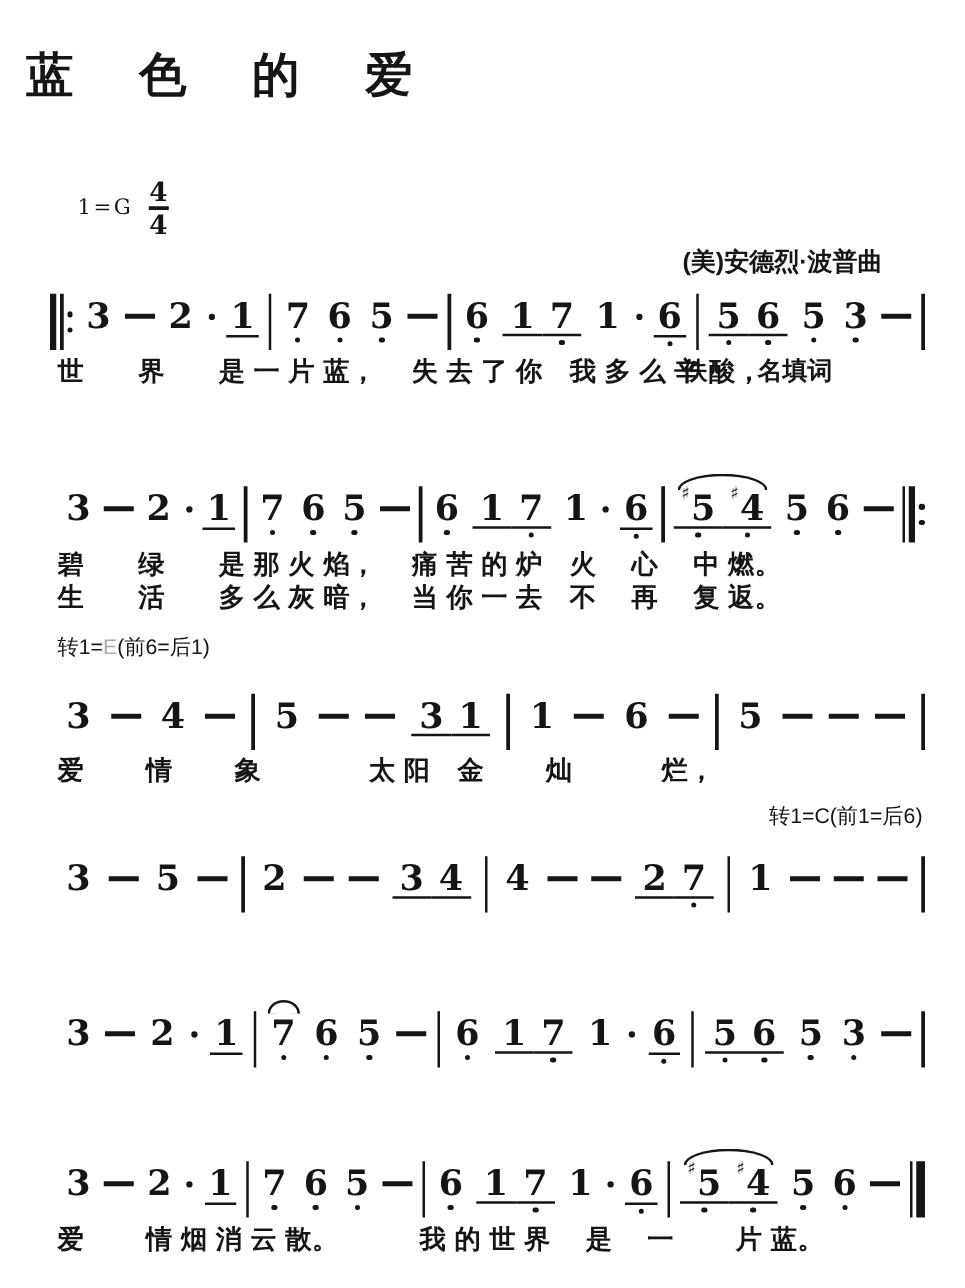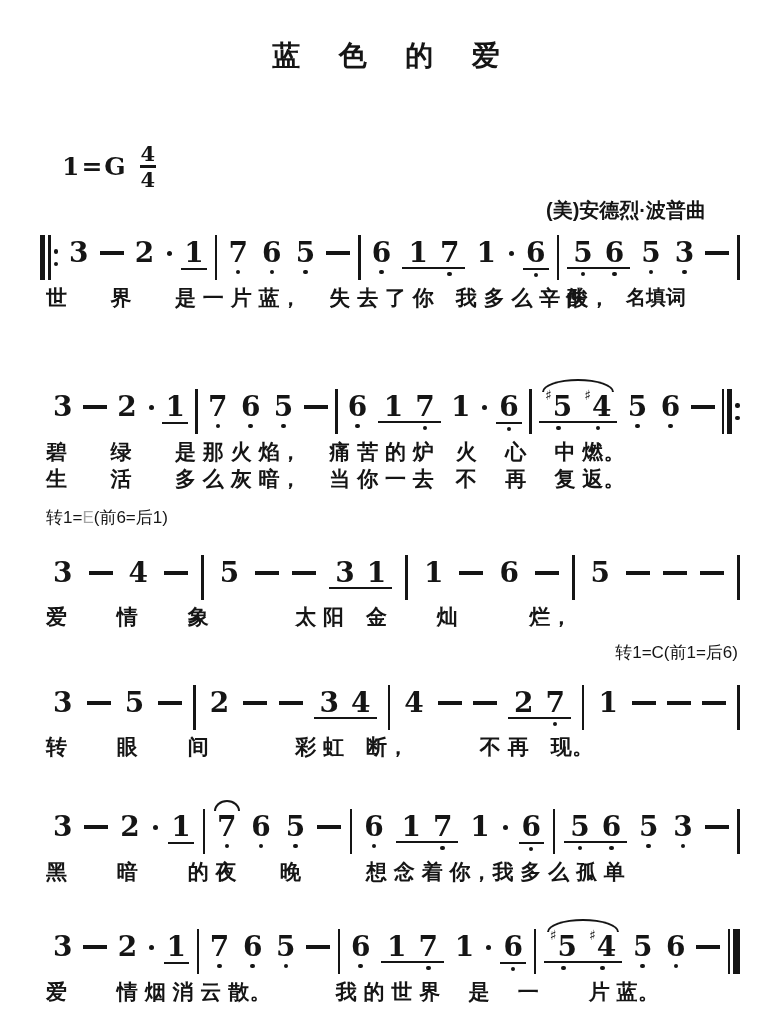--- a/index.html
+++ b/index.html
@@ -1,29 +1,29 @@
 <!DOCTYPE html>
 <html><head>
 <meta charset="utf-8">
 <style>
   html,body{margin:0;padding:0}
   body{width:772px;height:1030px;background:#ffffff;position:relative;overflow:hidden;
        font-family:"Liberation Sans",sans-serif;color:#151515}
   .page{position:absolute;inset:0;background:#fff}
 
-  .title{position:absolute;top:42px;left:0;width:100%;text-align:center;
-         font-size:28px;font-weight:bold;letter-spacing:.55em;text-indent:.55em;line-height:1}
+  .title{position:absolute;top:42px;left:0;width:100%;text-align:left;
+         font-size:38px;font-weight:bold;letter-spacing:.55em;text-indent:.55em;line-height:1}
 
   .keysig{position:absolute;top:143px;left:62px;display:flex;align-items:center;gap:12px}
-  .klabel{font-family:"DejaVu Serif",serif;font-weight:bold;font-size:25px;letter-spacing:2px}
+  .klabel{font-family:"DejaVu Serif",serif;font-weight:normal;font-size:17px;letter-spacing:2px}
   .frac{display:inline-flex;flex-direction:column;align-items:center;line-height:1}
   .frac .num,.frac .den{font-family:"DejaVu Serif",serif;font-weight:bold;font-size:21px}
   .frac .fbar{width:16px;height:2.5px;background:#151515;margin:1px 0}
 
-  .credits{position:absolute;top:138px;right:66px;text-align:center;
+  .credits{position:absolute;top:138px;right:66px;text-align:left;
            font-size:20px;font-weight:bold;line-height:1.45;white-space:pre}
 
   .keychange{position:absolute;font-size:17px;font-weight:normal;white-space:pre}
   #kc1{top:506px;left:46px}
   #kc2{top:641px;right:34px}
   .faint{opacity:.38}
 
   
   .mline{position:absolute;left:40px;width:700px}
   #ml0{top:224px}#ml1{top:378px}#ml2{top:544px}#ml3{top:674px}#ml4{top:798px}#ml5{top:918px}
@@ -556,21 +556,20 @@
             <i></i>
           </span>
           <span class="dash">
             <i></i>
           </span>
           <span class="dash">
             <i></i>
           </span>
           <i class="bar"></i>
         </div>
-        <div class="lyr">转　　 眼　　 间　　　　彩 虹　断，　　　 不 再　现。</div>
       </div>
       <div class="mline noRb" id="ml4">
         <div class="notes">
           <span class="note">
             <span class="drow">
               <span class="digit">3</span>
             </span>
             <span class="below"></span>
           </span>
           <span class="dash">
@@ -695,21 +694,20 @@
             </span>
             <span class="below">
               <i class="ldot"></i>
             </span>
           </span>
           <span class="dash">
             <i></i>
           </span>
           <i class="bar"></i>
         </div>
-        <div class="lyr">黑　　 暗　　 的 夜　　晚　　　想 念 着 你，我 多 么 孤 单</div>
       </div>
       <div class="mline noRb" id="ml5">
         <div class="notes">
           <span class="note">
             <span class="drow">
               <span class="digit">3</span>
             </span>
             <span class="below"></span>
           </span>
           <span class="dash">

